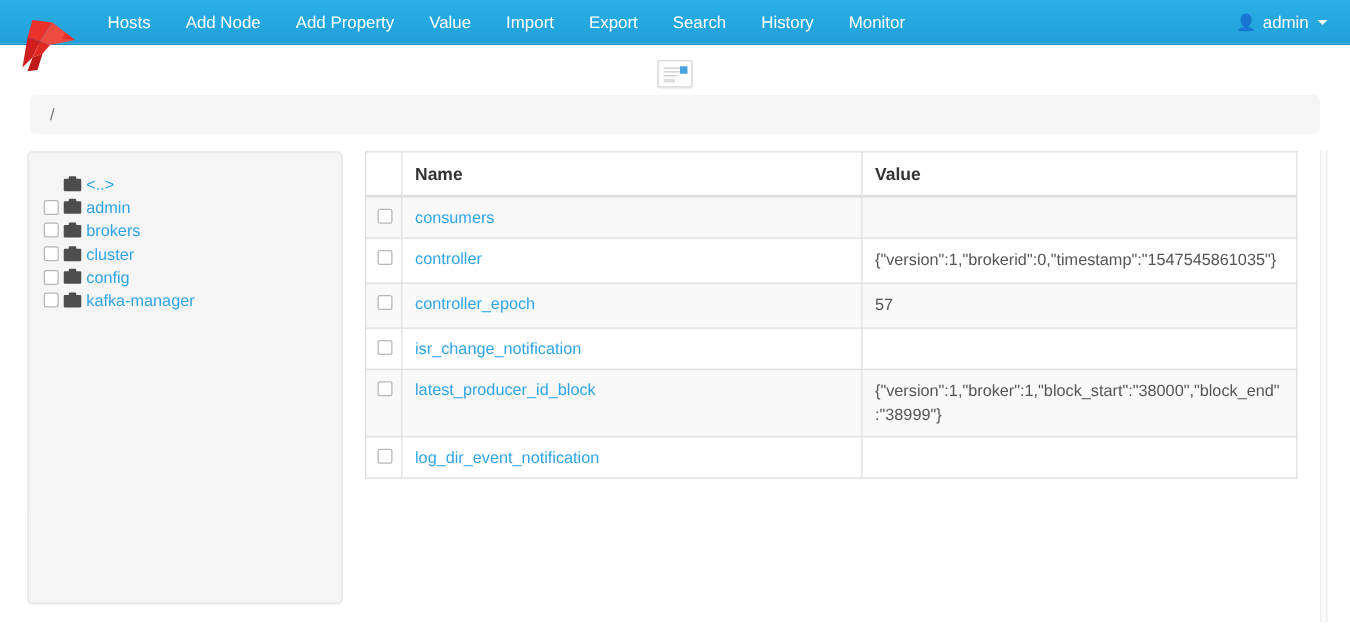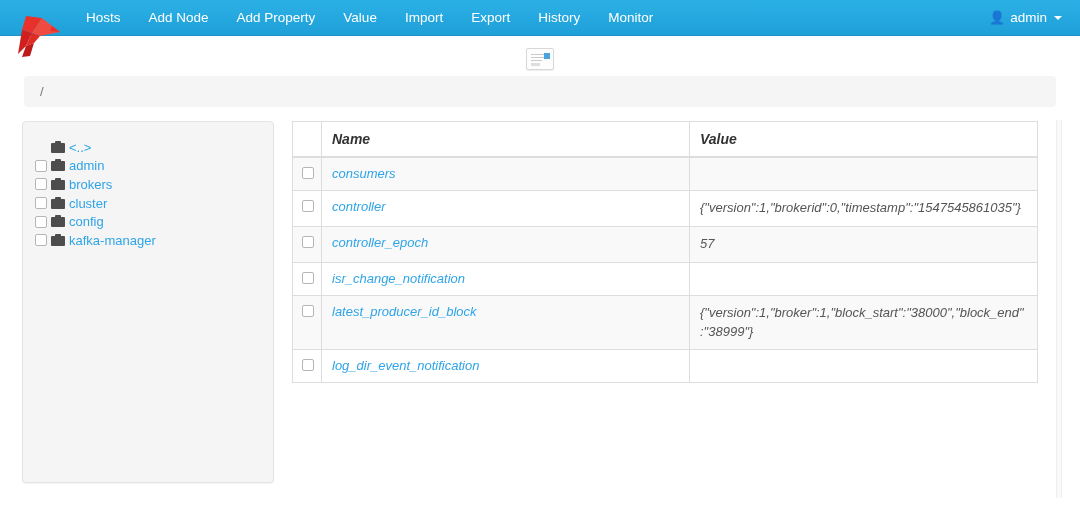--- a/index.html
+++ b/index.html
@@ -189,21 +189,20 @@
   .table-panel {
     flex: 1 1 auto;
     max-width: 746px;
   }
   table.ztable {
     width: 100%;
     border-collapse: collapse;
     font-size: 13px;
     background: #fff;
     table-layout: fixed;
-    font-style: italic;
   }
   table.ztable th,
   table.ztable td {
     border: 1px solid #dddddd;
     vertical-align: top;
     padding: 8px 10px;
     text-align: left;
     word-wrap: break-word;
     overflow-wrap: break-word;
   }
@@ -277,20 +276,23 @@
     <li>
         <a class="nav-item">Value</a>
       </li>
     <li>
         <a class="nav-item">Import</a>
       </li>
     <li>
         <a class="nav-item">Export</a>
       </li>
     <li>
+        <a class="nav-item">Search</a>
+      </li>
+    <li>
         <a class="nav-item">History</a>
       </li>
     <li>
         <a class="nav-item">Monitor</a>
       </li>
   </ul>
 
   <div class="nav-right">
     <div class="user-menu">
       <span class="user-icon">👤</span>

